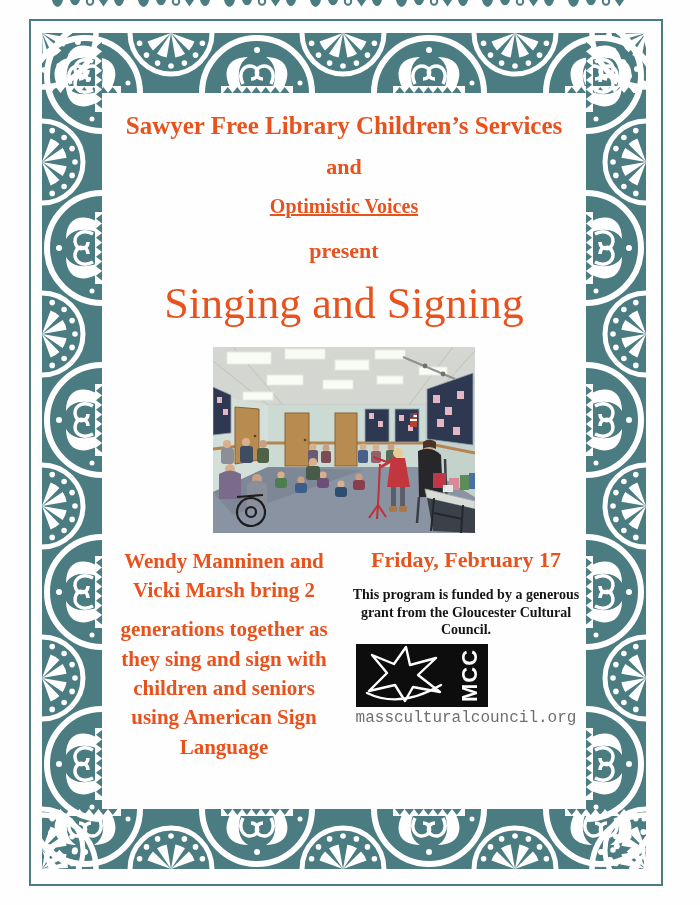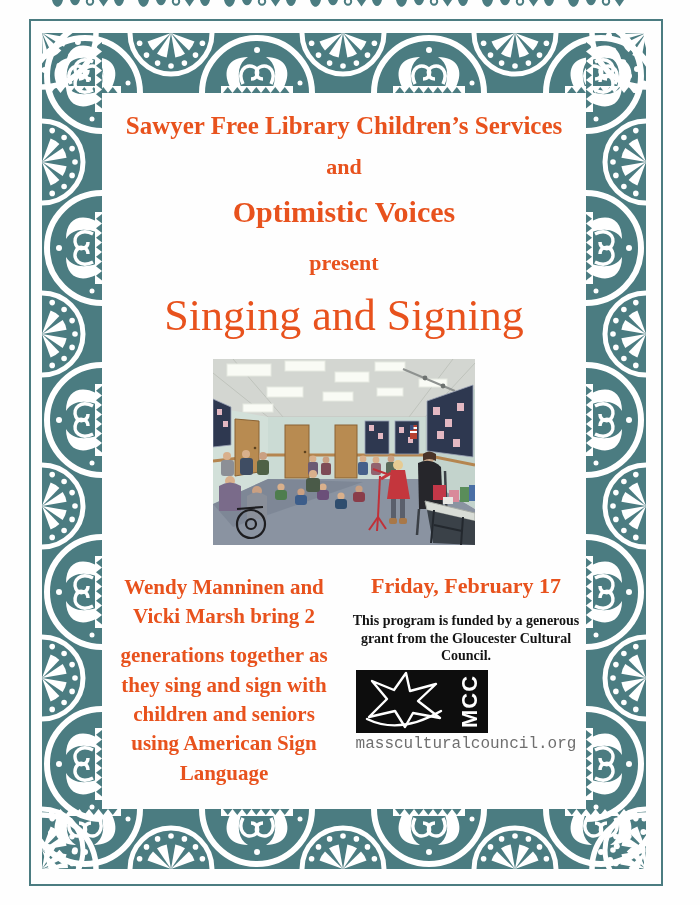--- a/index.html
+++ b/index.html
@@ -7,26 +7,26 @@
     position:relative;width:700px;height:905px;background:#fefefe;
     overflow:hidden;font-family:"Liberation Serif",serif;
   }
   .border-svg{position:absolute;left:0;top:0;width:700px;height:905px;}
   .content{
     position:absolute;left:102px;top:93px;width:484px;height:716px;
     text-align:center;color:#E8521D;
   }
   .org-line{margin-top:18px;font-size:25px;line-height:1.2;font-weight:bold;}
   .conj-line{margin-top:13px;font-size:22px;line-height:1.2;font-weight:bold;}
-  .partner-line{margin-top:14px;font-size:30px;line-height:1.2;font-weight:bold;}
+  .partner-line{margin-top:14px;font-size:20px;line-height:1.2;font-weight:bold;text-decoration:underline;}
   .present-line{margin-top:20px;font-size:22px;line-height:1.2;font-weight:bold;font-family:Liberation Serif, serif;}
   .event-title{margin-top:14px;font-size:44px;line-height:1.15;font-weight:normal;}
   .photo-wrap{margin:18px auto 0;width:262px;height:186px;}
   .photo-wrap svg{display:block;width:262px;height:186px;}
-  .cols{display:flex;margin-top:24px;}
+  .cols{display:flex;margin-top:10px;}
   .col-left{width:244px;padding-top:4px;}
   .col-right{width:240px;padding-top:4px;}
   .presenters{font-size:21px;line-height:1.38;font-weight:bold;white-space:pre-line;}
   .description{margin-top:10px;font-size:21px;line-height:1.4;font-weight:bold;white-space:pre-line;}
   .event-date{font-size:22px;line-height:1.2;font-weight:bold;}
   .event-time{margin-top:16px;font-size:22px;line-height:1.2;font-weight:bold;}
   .funding-note{
     margin-top:12px;font-size:14px;line-height:1.27;font-weight:bold;
     color:#141414;white-space:pre-line;
   }

